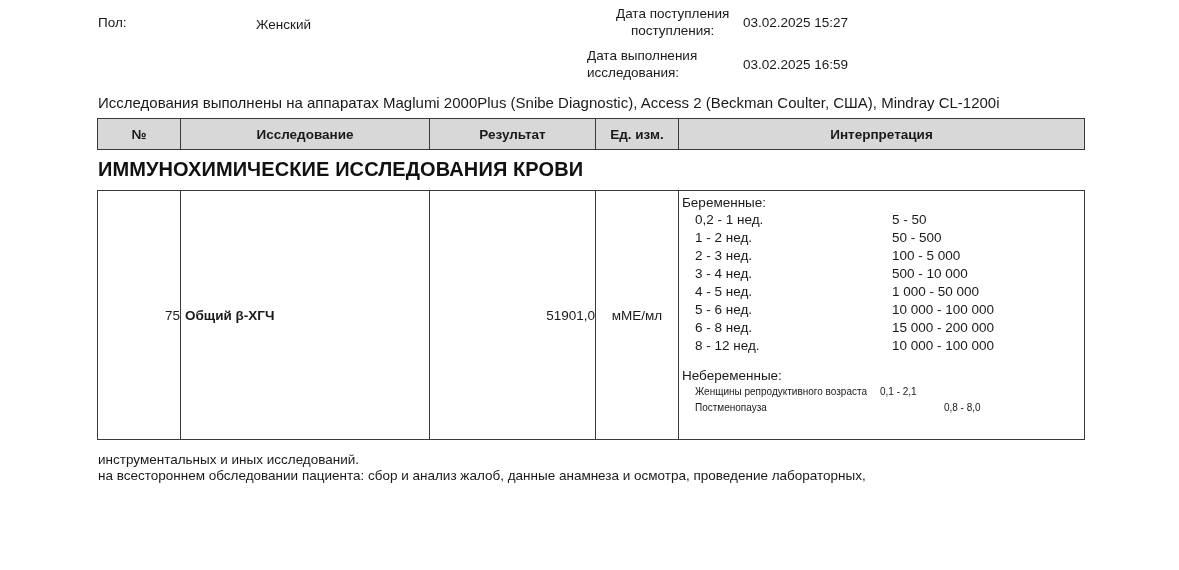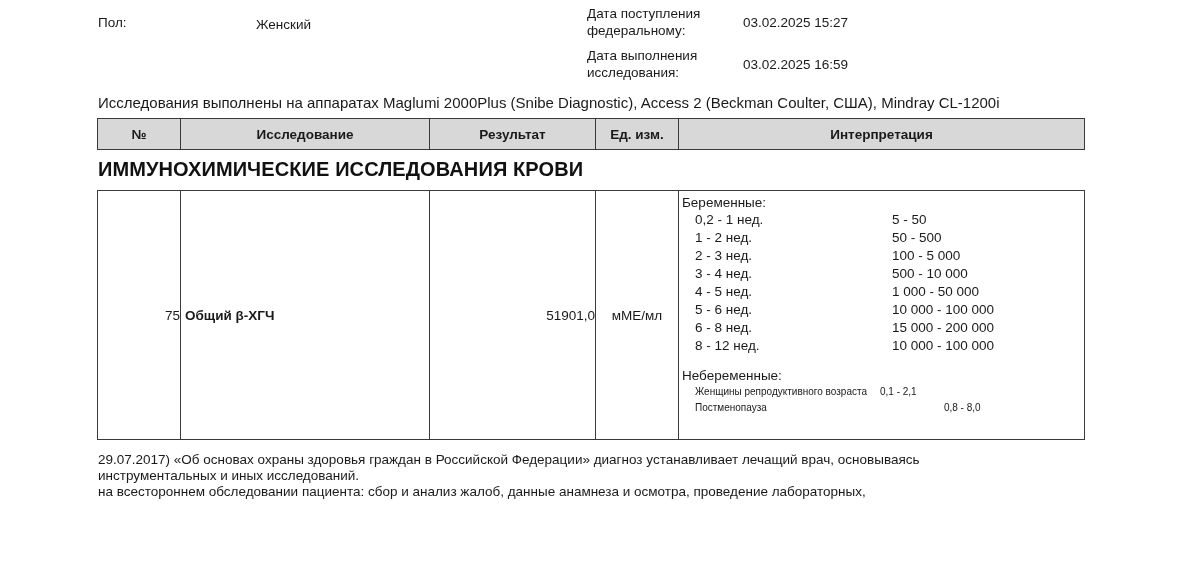--- a/index.html
+++ b/index.html
@@ -17,21 +17,21 @@
       font-size: 13.5px;
     }
     .abs { position: absolute; }
 
     
     .info-label, .info-value { font-size: 13.5px; line-height: 17px; }
     #sex-label { left: 98px; top: 14px; }
     #sex-value { left: 256px; top: 16px; }
 
     .date-block-label { font-size: 13.5px; line-height: 17px; }
-    #recv-label { left: 587px; top: 5px; }
+    #recv-label { left: 616px; top: 5px; text-align: center; }
     #recv-value { left: 743px; top: 14px; }
     #done-label { left: 587px; top: 47px; }
     #done-value { left: 743px; top: 56px; }
 
     #equipment-note { left: 98px; top: 94px; font-size: 15px; line-height: 17px; white-space: nowrap; }
 
     
     table {
       position: absolute;
       left: 97px;
@@ -100,21 +100,21 @@
     #disclaimer span { display: block; white-space: nowrap; }
   </style>
 </head>
 <body>
 
 <div class="abs info-label" id="sex-label">Пол:</div>
 <div class="abs info-value" id="sex-value">Женский</div>
 
 <div class="abs date-block-label" id="recv-label">
   <div>Дата поступления</div>
-  <div>федеральному:</div>
+  <div>поступления:</div>
 </div>
 <div class="abs info-value" id="recv-value">03.02.2025 15:27</div>
 
 <div class="abs date-block-label" id="done-label">
   <div>Дата выполнения</div>
   <div>исследования:</div>
 </div>
 <div class="abs info-value" id="done-value">03.02.2025 16:59</div>
 
 <div class="abs" id="equipment-note">Исследования выполнены на аппаратах Maglumi 2000Plus (Snibe Diagnostic), Access 2 (Beckman Coulter, США), Mindray CL-1200i</div>
@@ -197,16 +197,15 @@
       <div class="np-row">
         <span class="term">Постменопауза</span>
         <span class="range" style="margin-left:177px;">0,8 - 8,0</span>
       </div>
     </td>
   </tr>
 </tbody>
   </table>
 
 <div class="abs" id="disclaimer">
-  <span>29.07.2017) «Об основах охраны здоровья граждан в Российской Федерации» диагноз устанавливает лечащий врач, основываясь</span>
   <span>инструментальных и иных исследований.</span>
   <span>на всестороннем обследовании пациента: сбор и анализ жалоб, данные анамнеза и осмотра, проведение лабораторных,</span>
 </div>
 
 </body></html>

